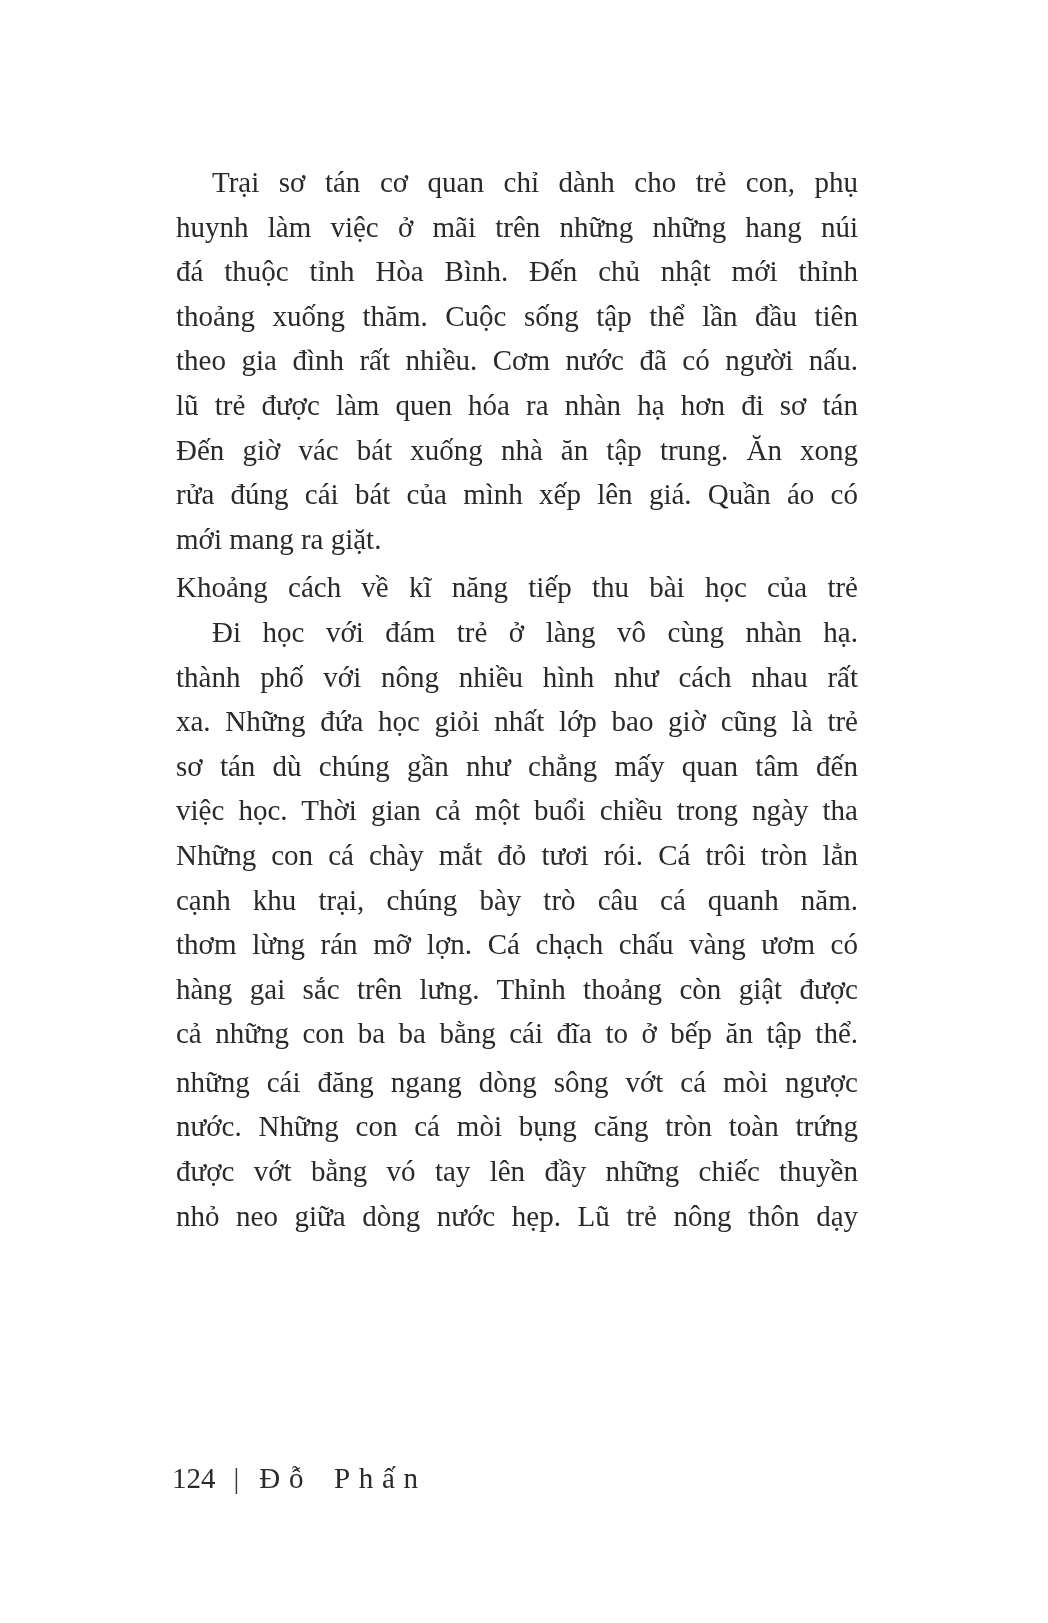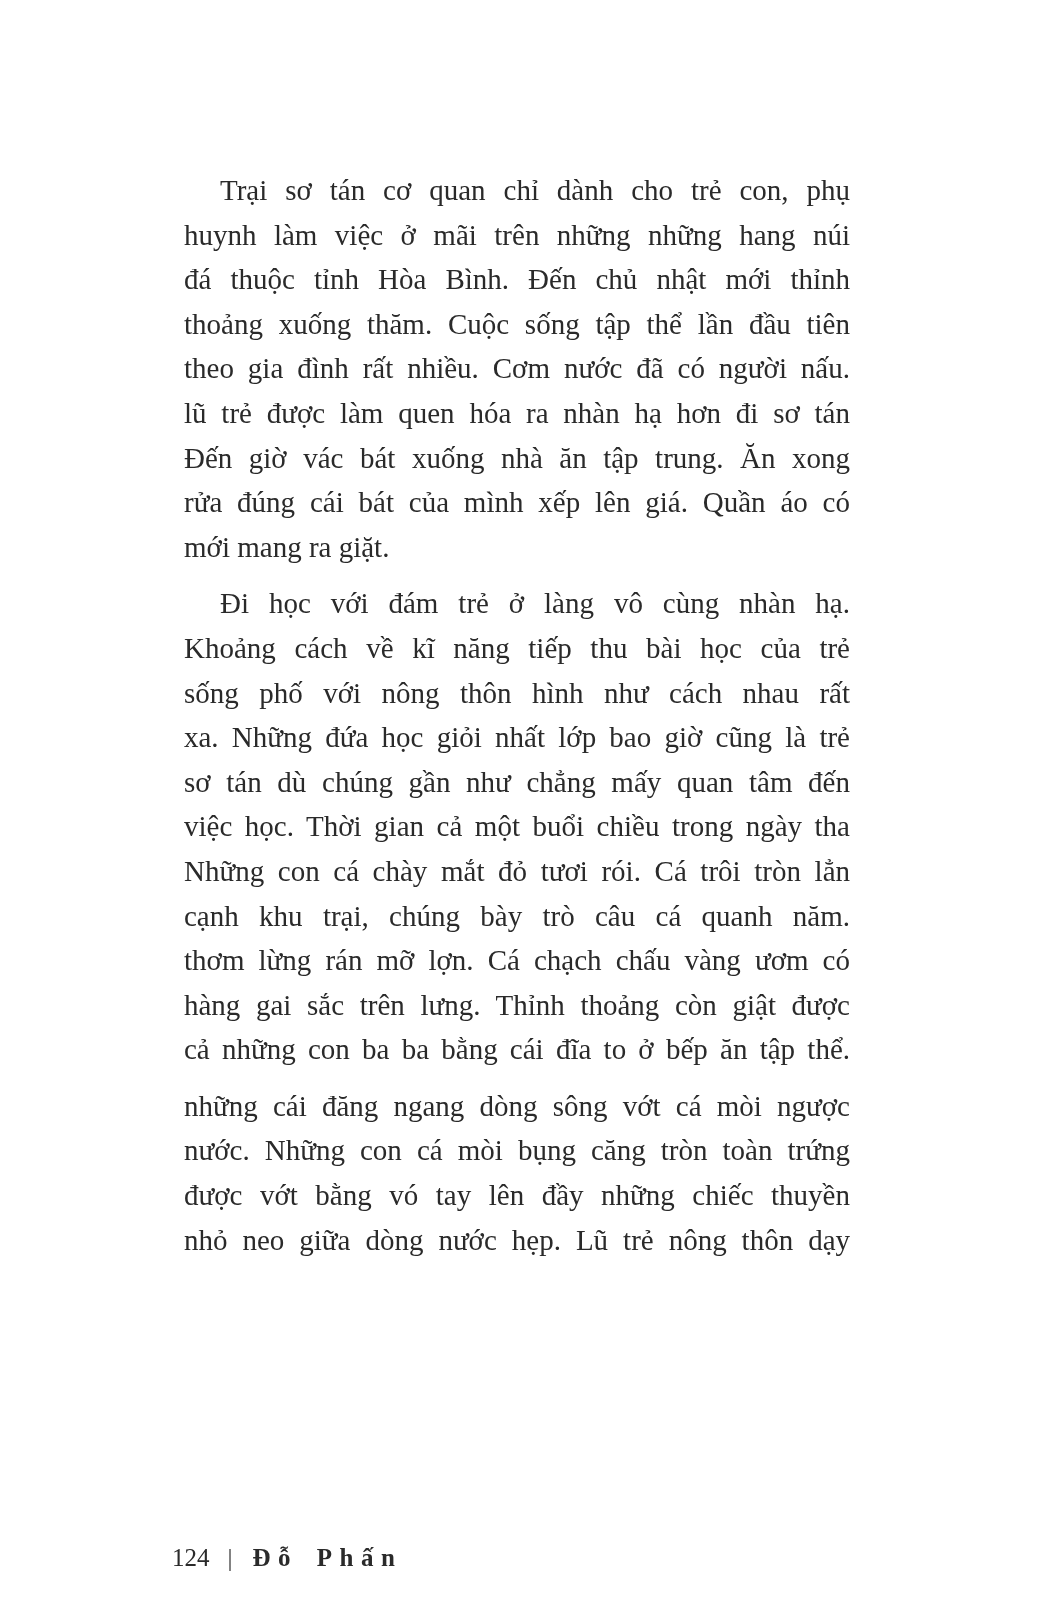--- a/index.html
+++ b/index.html
@@ -17,73 +17,72 @@
   .text-block {
     position: absolute;
     left: 172px;
     top: 156px;
     width: 690px;
     font-size: 29px;
     line-height: 44.6px;
     color: #2a2a2a;
   }
   .para {
-    margin: 12px;
+    margin: 4px;
     padding: 0;
   }
   .line {
     text-align: justify;
     text-align-last: justify;
   }
   .line.first {
     text-indent: 36px;
   }
   .line.last {
     text-align-last: left;
   }
   .page-footer {
     position: absolute;
     left: 172px;
-    top: 1544px;
-    font-size: 25px;
+    top: 1462px;
+    font-size: 29px;
     color: #2a2a2a;
     display: flex;
     align-items: baseline;
   }
   .page-footer .footer-divider {
     margin: 0 20px 0 18px;
     color: #3a3a3a;
   }
   .page-footer .author {
     letter-spacing: 0.3em;
     word-spacing: 0.2em;
-    font-weight: bold;
   }
 </style>
 </head>
 <body>
 
 <div class="text-block">
 
   <div class="para">
     <div class="line first">Trại sơ tán cơ quan chỉ dành cho trẻ con, phụ</div>
     <div class="line">huynh làm việc ở mãi trên những những hang núi</div>
     <div class="line">đá thuộc tỉnh Hòa Bình. Đến chủ nhật mới thỉnh</div>
     <div class="line">thoảng xuống thăm. Cuộc sống tập thể lần đầu tiên</div>
     <div class="line">theo gia đình rất nhiều. Cơm nước đã có người nấu.</div>
     <div class="line">lũ trẻ được làm quen hóa ra nhàn hạ hơn đi sơ tán</div>
     <div class="line">Đến giờ vác bát xuống nhà ăn tập trung. Ăn xong</div>
     <div class="line">rửa đúng cái bát của mình xếp lên giá. Quần áo có</div>
     <div class="line last">mới mang ra giặt.</div>
   </div>
 
   <div class="para">
+    <div class="line">Khoảng cách về kĩ năng tiếp thu bài học của trẻ</div>
     <div class="line first">Đi học với đám trẻ ở làng vô cùng nhàn hạ.</div>
-    <div class="line">Khoảng cách về kĩ năng tiếp thu bài học của trẻ</div>
-    <div class="line">sống phố với nông thôn hình như cách nhau rất</div>
+    <div class="line">thành phố với nông nhiều hình như cách nhau rất</div>
     <div class="line">xa. Những đứa học giỏi nhất lớp bao giờ cũng là trẻ</div>
     <div class="line">sơ tán dù chúng gần như chẳng mấy quan tâm đến</div>
     <div class="line">việc học. Thời gian cả một buổi chiều trong ngày tha</div>
     <div class="line">Những con cá chày mắt đỏ tươi rói. Cá trôi tròn lẳn</div>
     <div class="line">cạnh khu trại, chúng bày trò câu cá quanh năm.</div>
     <div class="line">thơm lừng rán mỡ lợn. Cá chạch chấu vàng ươm có</div>
     <div class="line">hàng gai sắc trên lưng. Thỉnh thoảng còn giật được</div>
     <div class="line">cả những con ba ba bằng cái đĩa to ở bếp ăn tập thể.</div>
   </div>
 

